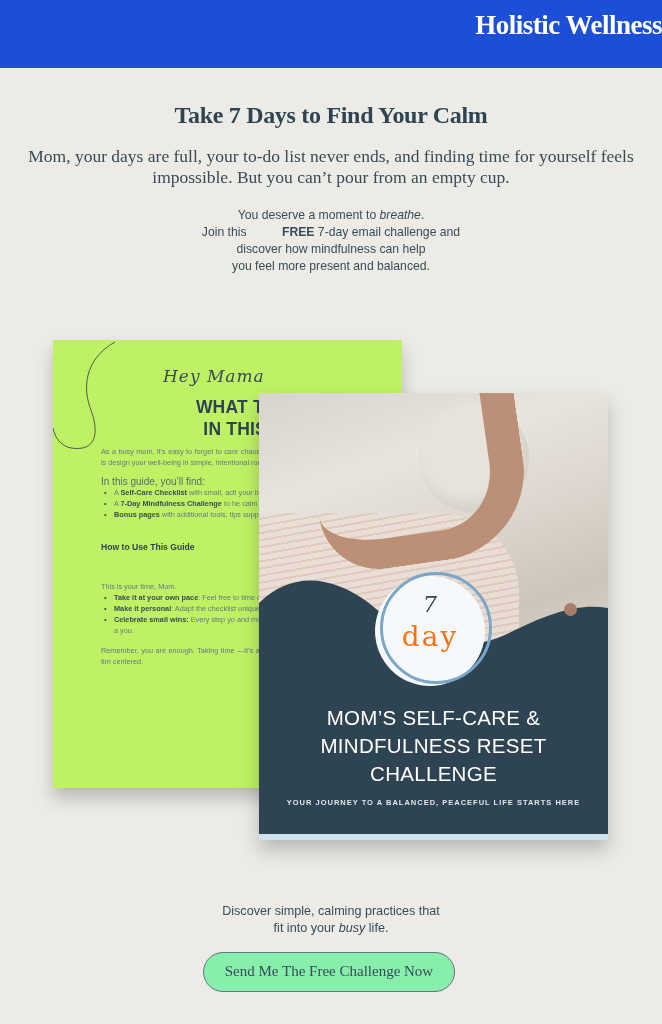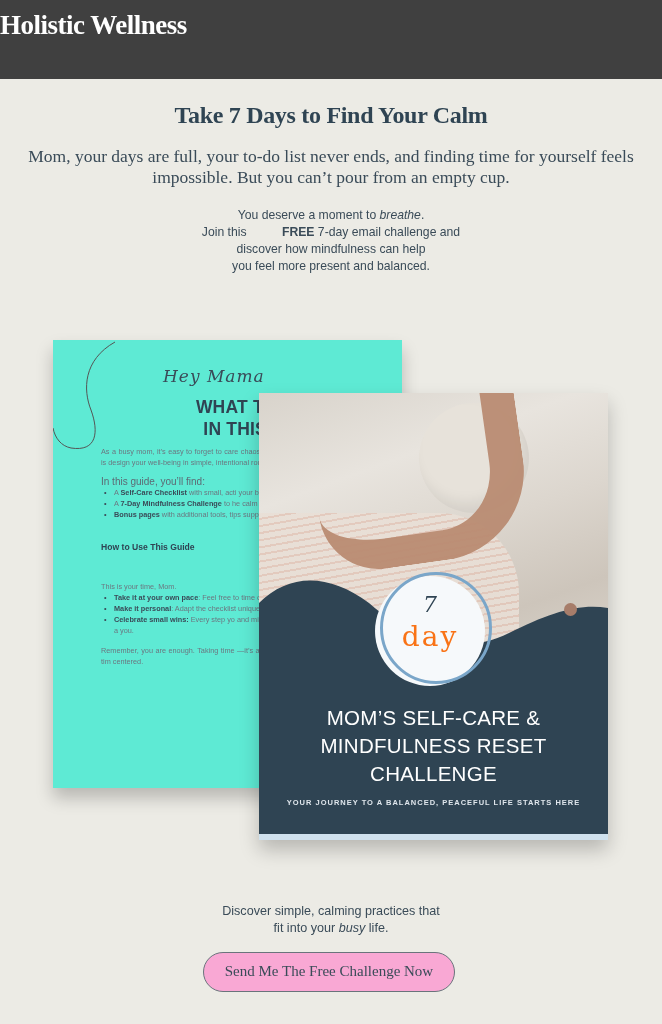--- a/index.html
+++ b/index.html
@@ -1,30 +1,30 @@
 <!DOCTYPE html>
 <html><head>
 <meta charset="utf-8">
 <style>
   * { box-sizing: border-box; margin: 0; padding: 0; }
   html, body { width: 662px; height: 1024px; overflow: hidden; }
   body { background: #ecebe5; font-family: "Liberation Sans", sans-serif; color: #2f4453; position: relative; }
 
-  .header { position: absolute; left: 0; top: 0; width: 662px; height: 79px; background: #404040; text-align: left; }
+  .header { position: absolute; left: 0; top: 0; width: 662px; height: 68px; background: #1d4ed8; text-align: right; }
   .brand { position: absolute; left: 0; right: 0; top: 10px; font-family: "Liberation Serif", serif; font-weight: bold; font-size: 27px; color: #fff; letter-spacing: -0.5px; }
   .brand-sub { position: absolute; left: 0; right: 0; top: 42px; font-size: 7.5px; color: #e6e9ec; letter-spacing: 4px; }
 
   .title { position: absolute; left: 0; right: 0; top: 102px; text-align: center; font-family: Liberation Serif, serif; font-weight: bold; font-size: 24px; color: #2f4453; letter-spacing: -0.3px; }
   .lead { position: absolute; left: 20px; right: 20px; top: 146px; text-align: center; font-family: "Liberation Serif", serif; font-size: 17.5px; line-height: 21px; color: #3a4b58; }
   .intro { position: absolute; left: 0; right: 0; top: 207px; text-align: center; font-size: 12.2px; line-height: 17px; color: #3a4b58; }
   .intro i { font-style: italic; }
   .intro b { font-weight: bold; padding-left: 32px; }
 
   
-  .sheet { position: absolute; left: 53px; top: 340px; width: 349px; height: 448px; background: #5eead4; box-shadow: 0 10px 16px rgba(0,0,0,0.22); overflow: hidden; }
+  .sheet { position: absolute; left: 53px; top: 340px; width: 349px; height: 448px; background: #bef264; box-shadow: 0 10px 16px rgba(0,0,0,0.22); overflow: hidden; }
   .sheet svg.swirl { position: absolute; left: 0; top: 0; }
   .hey { position: absolute; left: 110px; top: 26px; font-family: "DejaVu Serif", serif; font-style: italic; font-size: 17px; color: #3a4b58; letter-spacing: 1px; }
   .sheet-h { position: absolute; left: 98px; top: 56px; width: 200px; text-align: center; font-size: 17.5px; line-height: 22px; color: #2f4453; font-weight: bold; letter-spacing: 0.2px; }
   .sheet-body { position: absolute; left: 48px; top: 106px; width: 250px; font-size: 7.3px; line-height: 11px; color: #6b7780; }
   .sheet-body p { margin-bottom: 8px; text-align: justify; }
   .sheet-body .find { font-size: 10px; color: #5d6a74; }
   .sheet-body ul { list-style: none; margin-bottom: 22px; }
   .sheet-body li { position: relative; padding-left: 13px; }
   .sheet-body li::before { content: "•"; position: absolute; left: 3px; top: 0; color: #3a4b58; }
   .sheet-body b { color: #3a4b58; font-weight: bold; }
@@ -43,21 +43,21 @@
   .badge .ring { position: absolute; left: 5px; top: -4px; width: 112px; height: 112px; border-radius: 50%; border: 3px solid #7aa6c9; }
   .badge .disc { position: absolute; left: 0; top: 0; width: 110px; height: 110px; border-radius: 50%; background: #f6f9fb; }
   .badge .seven { position: absolute; left: 0; right: 0; top: 16px; text-align: center; font-family: "DejaVu Serif", serif; font-style: italic; font-size: 22px; color: #2f4453; }
   .badge .day { position: absolute; left: 0; right: 0; top: 44px; text-align: center; font-family: "DejaVu Serif", serif; font-size: 28px; color: #f97316; letter-spacing: 2px; }
   .cover-title { position: absolute; left: 0; right: 0; top: 311px; text-align: center; color: #fff; font-size: 20.5px; line-height: 28px; letter-spacing: 0.3px; }
   .cover-sub { position: absolute; left: 0; right: 0; top: 405px; text-align: center; color: #dfe6ec; font-size: 7.5px; font-weight: bold; letter-spacing: 1px; }
   .cover-bar { position: absolute; left: 0; bottom: 0; width: 349px; height: 6px; background: #cfe1ed; }
 
   .outro { position: absolute; left: 0; right: 0; top: 903px; text-align: center; font-size: 12.6px; line-height: 17px; color: #3a4b58; }
   .outro i { font-style: italic; }
-  .cta { position: absolute; left: 203px; top: 952px; width: 252px; height: 40px; border: 1.5px solid #6a747c; border-radius: 20px; background: #f9a8d4; text-align: center; line-height: 37px; font-family: "Liberation Serif", serif; font-size: 15px; color: #3a4b58; cursor: pointer; }
+  .cta { position: absolute; left: 203px; top: 952px; width: 252px; height: 40px; border: 1.5px solid #6a747c; border-radius: 20px; background: #86efac; text-align: center; line-height: 37px; font-family: "Liberation Serif", serif; font-size: 15px; color: #3a4b58; cursor: pointer; }
 </style>
 </head>
 <body>
 
 <div class="header">
   <div class="brand">Holistic Wellness</div>
 </div>
 
 <h1 class="title">Take 7 Days to Find Your Calm</h1>
 <p class="lead">Mom, your days are full, your to-do list never ends, and finding time for yourself feels impossible. But you can’t pour from an empty cup.</p>

